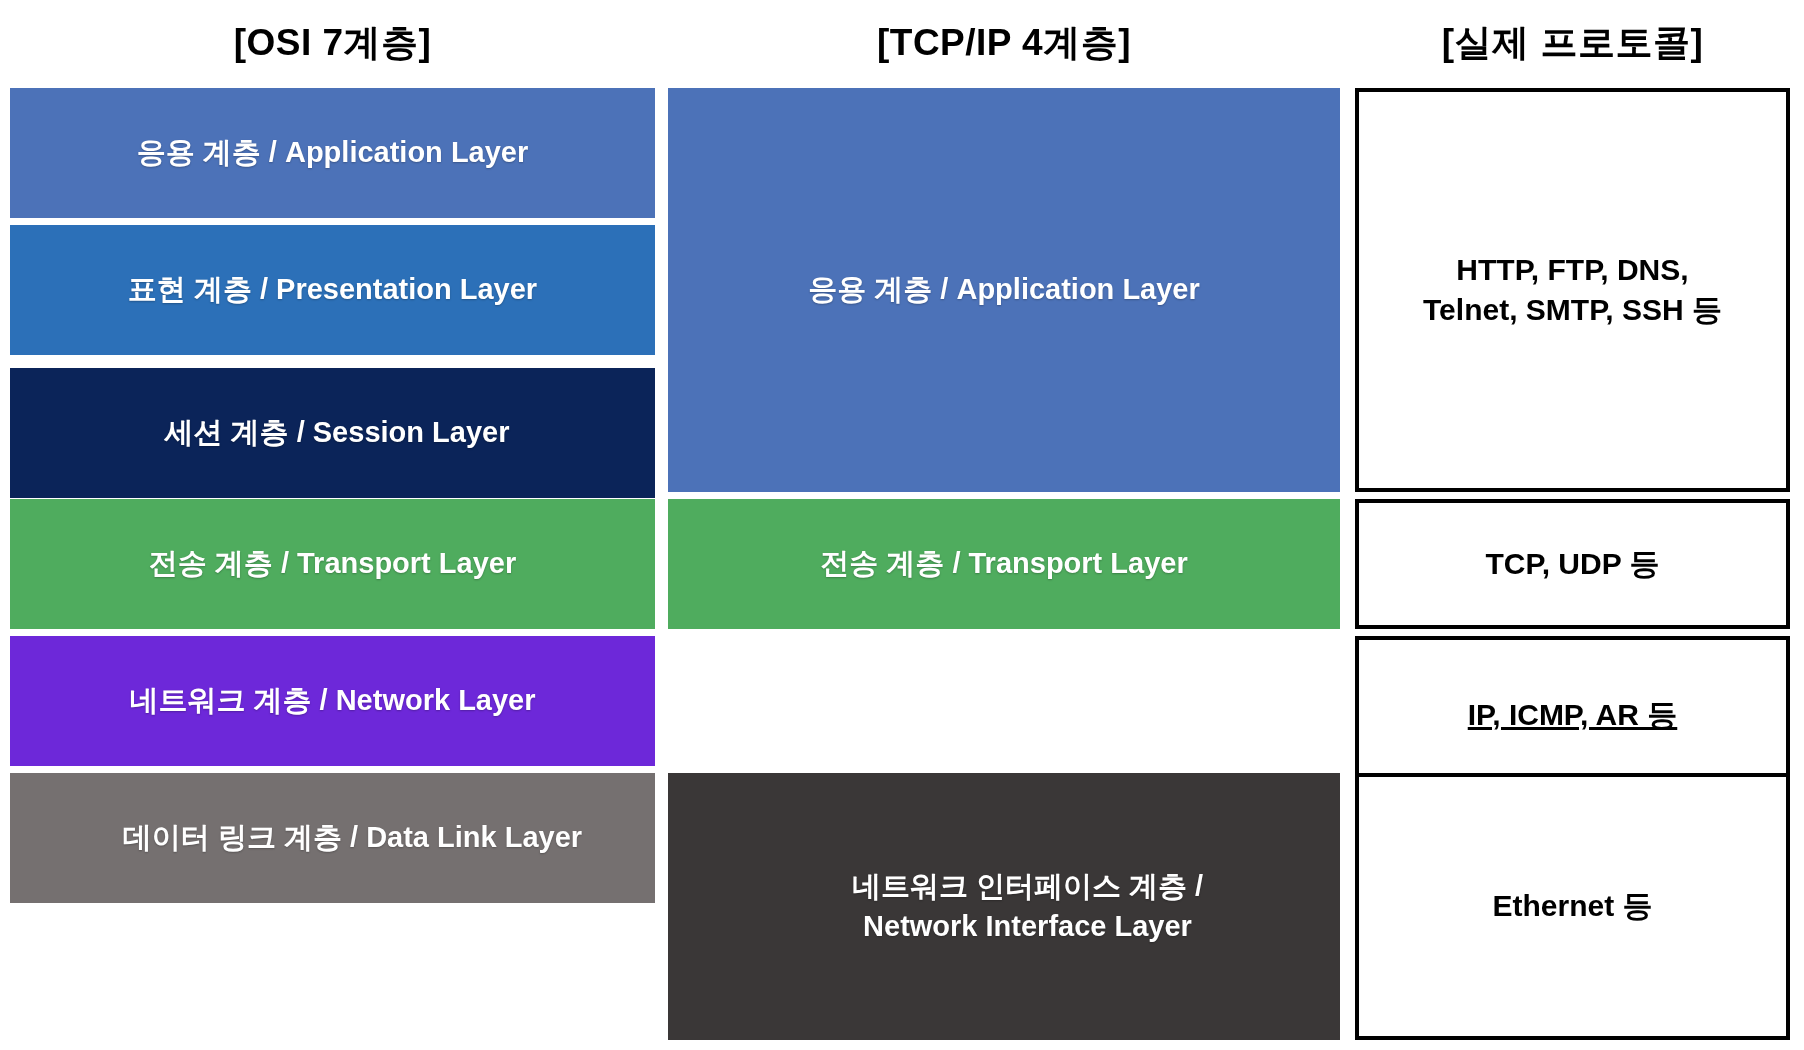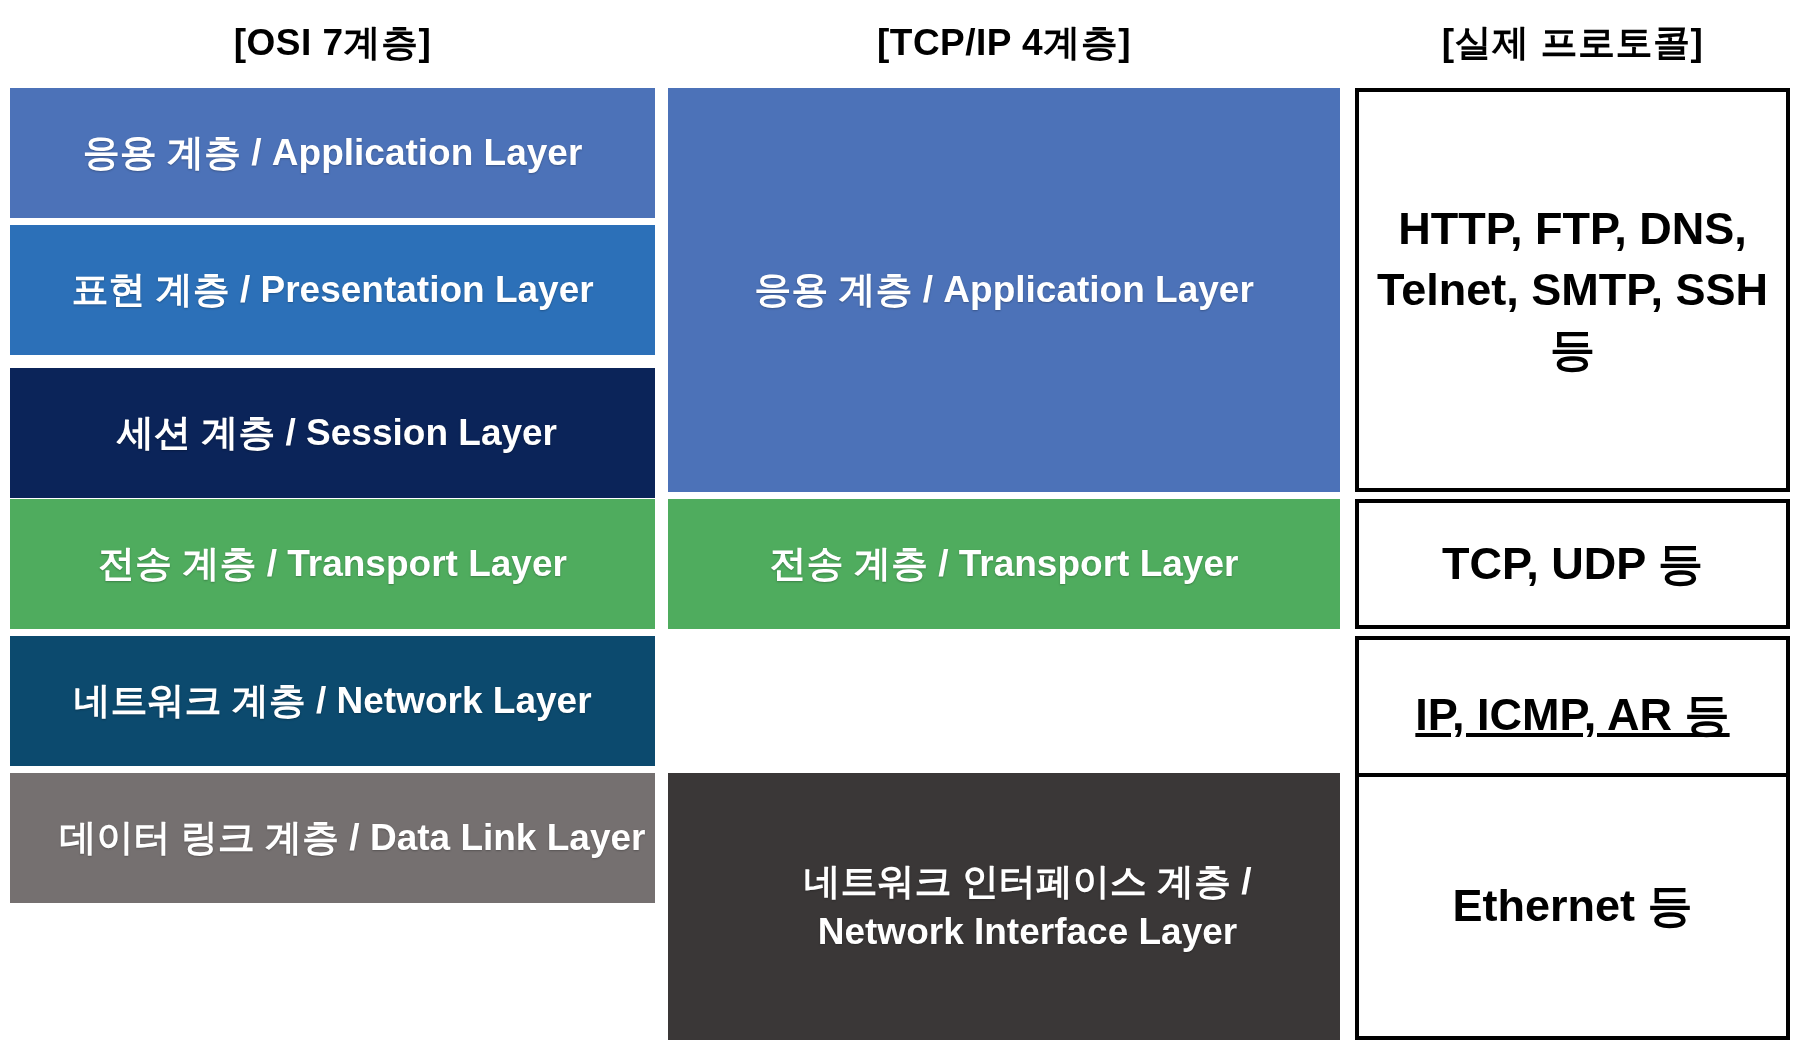--- a/index.html
+++ b/index.html
@@ -28,35 +28,35 @@
   .hdr-tcpip { left: 668px;  width: 672px; }
   .hdr-proto { left: 1355px; width: 435px; }
 
   .cell {
     position: absolute;
     box-sizing: border-box;
     display: flex;
     align-items: center;
     justify-content: center;
     text-align: center;
-    font-size: 37px;
+    font-size: 29px;
     font-weight: 700;
     color: #ffffff;
     line-height: 1.35;
     white-space: pre-line;
     text-shadow: 0 1px 2px rgba(0,0,0,0.25);
   }
   .osi   { left: 10px;  width: 645px; height: 130px; }
   .tcpip { left: 668px; width: 672px; }
 
   .c-blue1    { background: #4C72B8; }
   .c-blue2    { background: #2C70B8; }
   .c-navy     { background: #0B2459; }
   .c-green    { background: #4FAC5E; }
-  .c-yellow   { background: #0c4a6e; }
+  .c-yellow   { background: #6d28d9; }
   .c-gray     { background: #757070; }
   .c-charcoal { background: #3A3737; padding-left: 47px; }
 
   .r1 { top: 88px; }
   .r2 { top: 225px; }
   .r3 { top: 368px; padding-left: 9px; }
   .r4 { top: 499px; }
   .r5 { top: 636px; }
   .r6 { top: 773px; padding-left: 40px; }
   .r7 { top: 910px; height: 130px; }
@@ -66,21 +66,21 @@
   .t3 { top: 636px; height: 130px; }
   .t4 { top: 773px; height: 267px; } 
 
   .proto {
     left: 1355px;
     width: 435px;
     background: #ffffff;
     border: 4px solid #000000;
     color: #000000;
     text-shadow: none;
-    font-size: 45px;
+    font-size: 30px;
   }
   .p1 { top: 88px;  height: 404px; }
   .p2 { top: 499px; height: 130px; }
   .p3 { top: 636px; height: 158px; text-decoration: underline; }
   .p4 { top: 773px; height: 267px; }
 </style>
 </head>
 <body>
 
 <div class="canvas">

